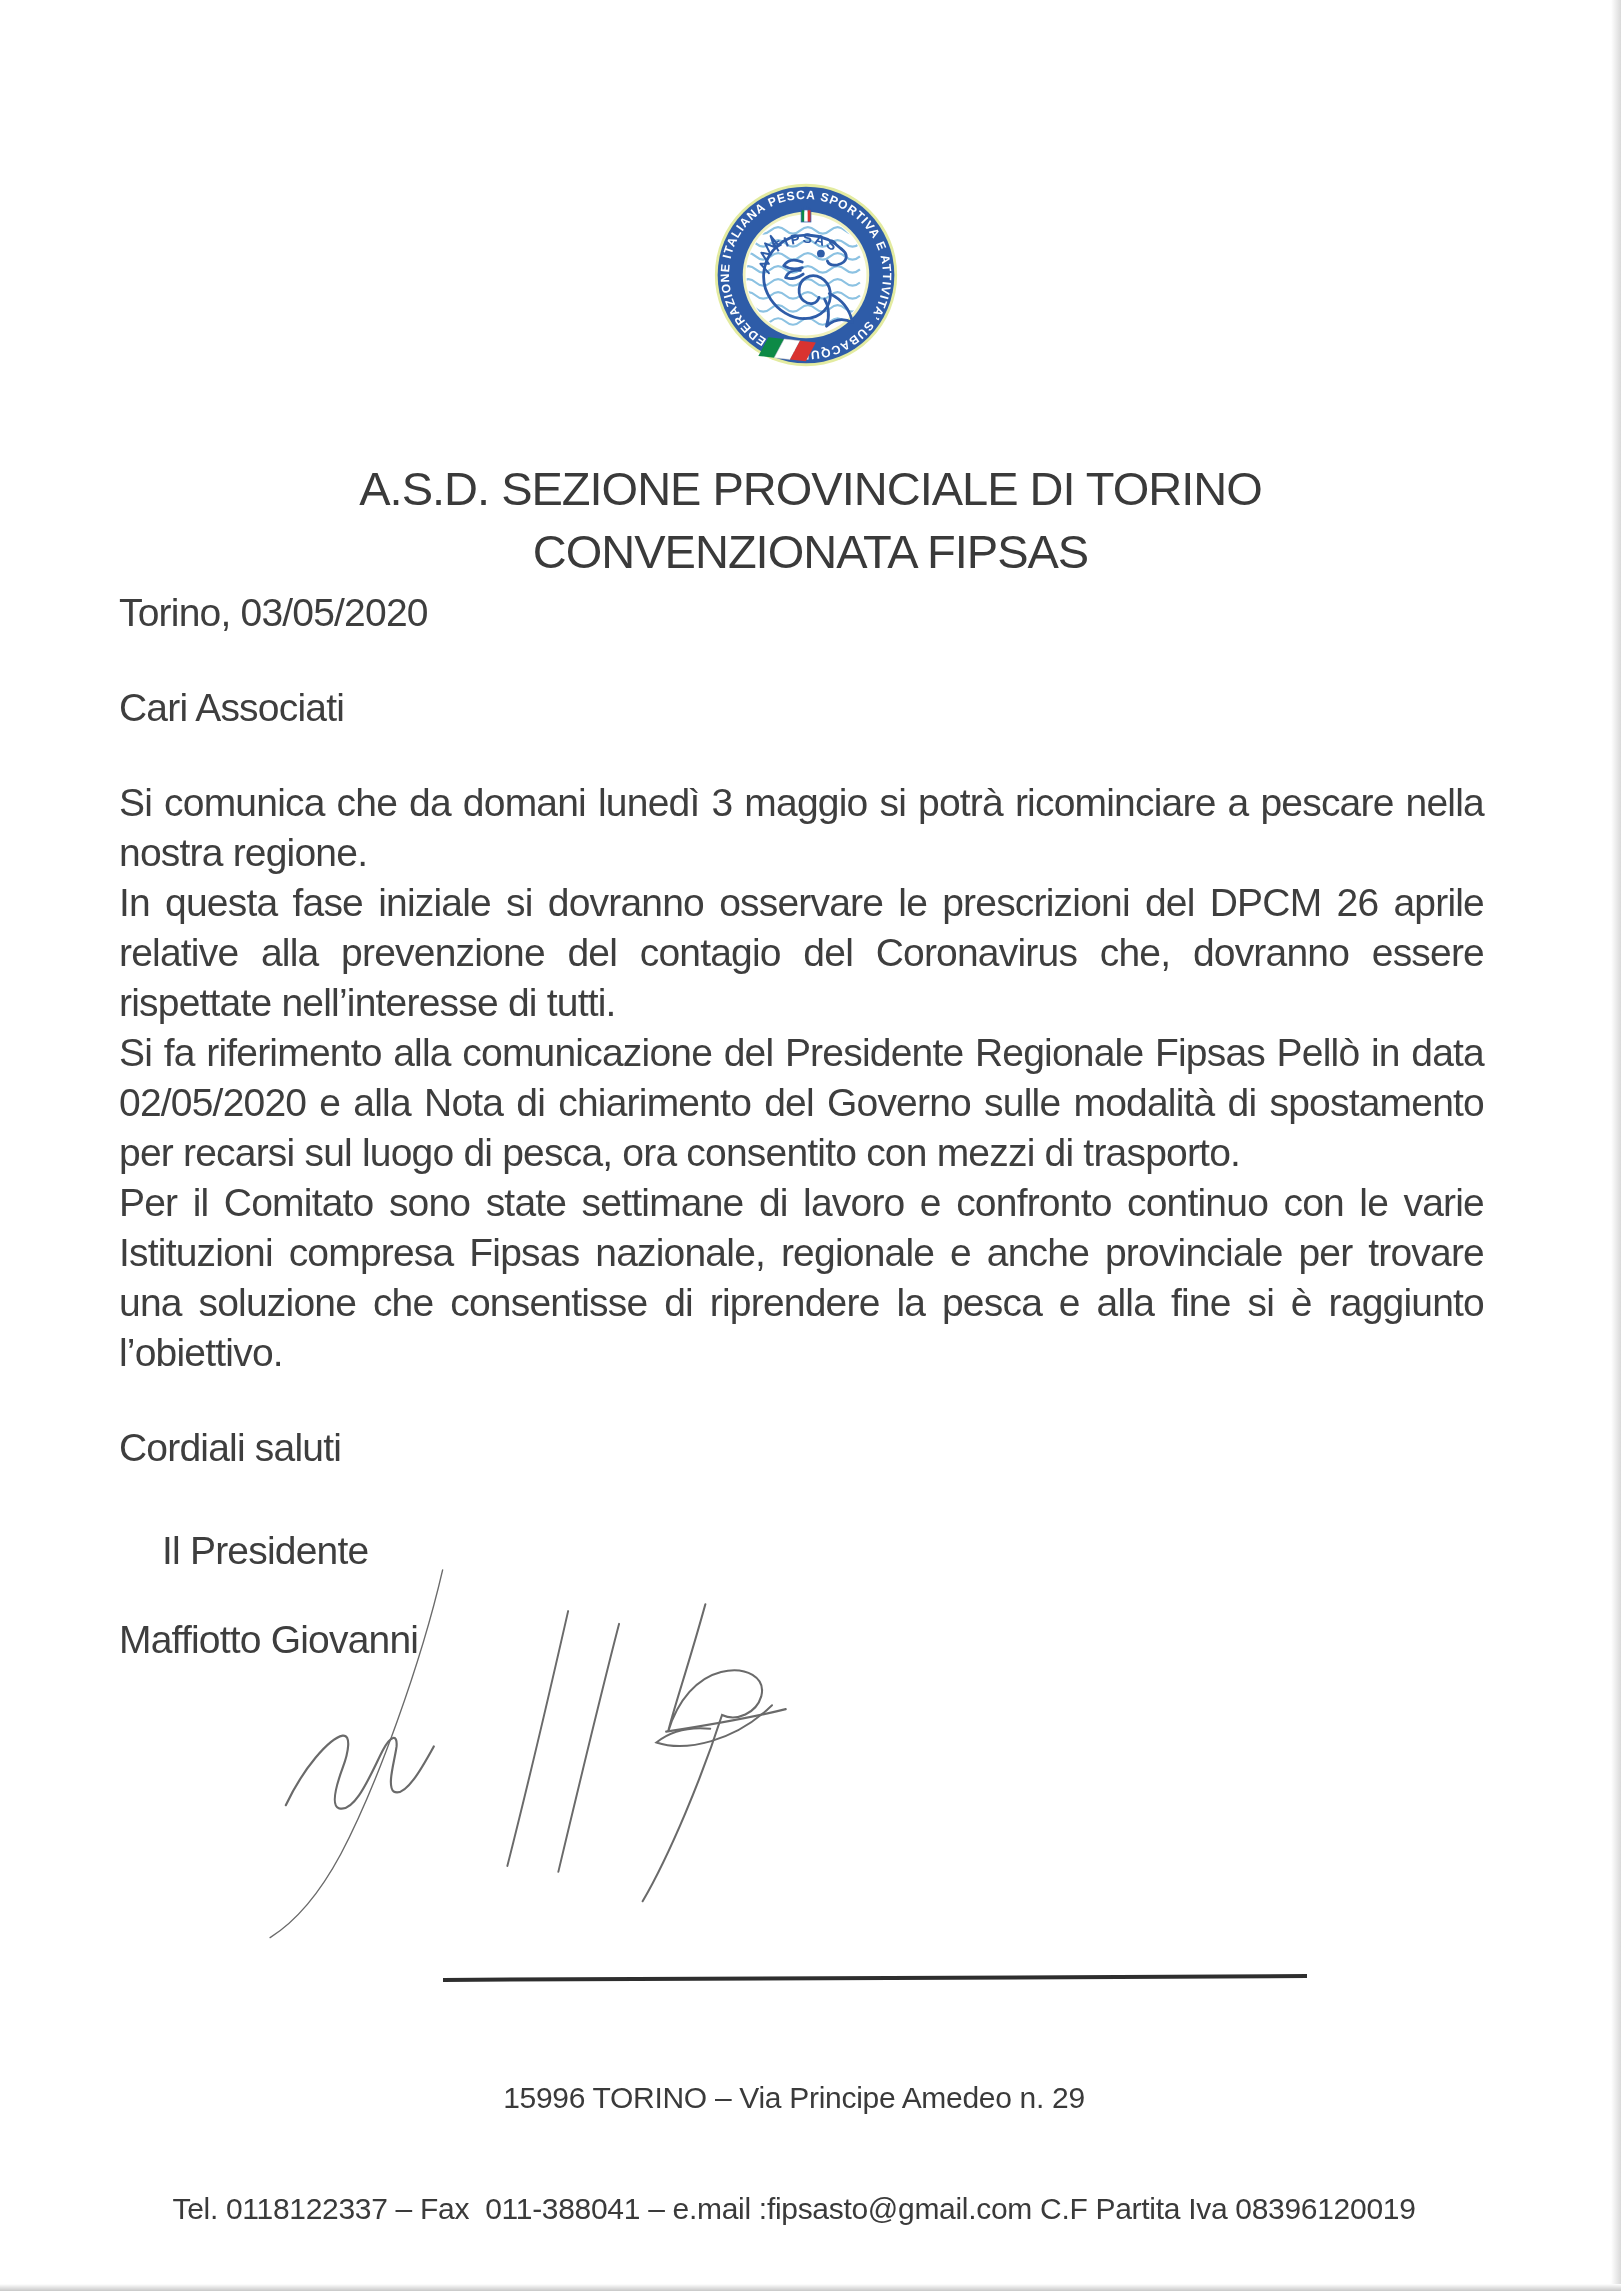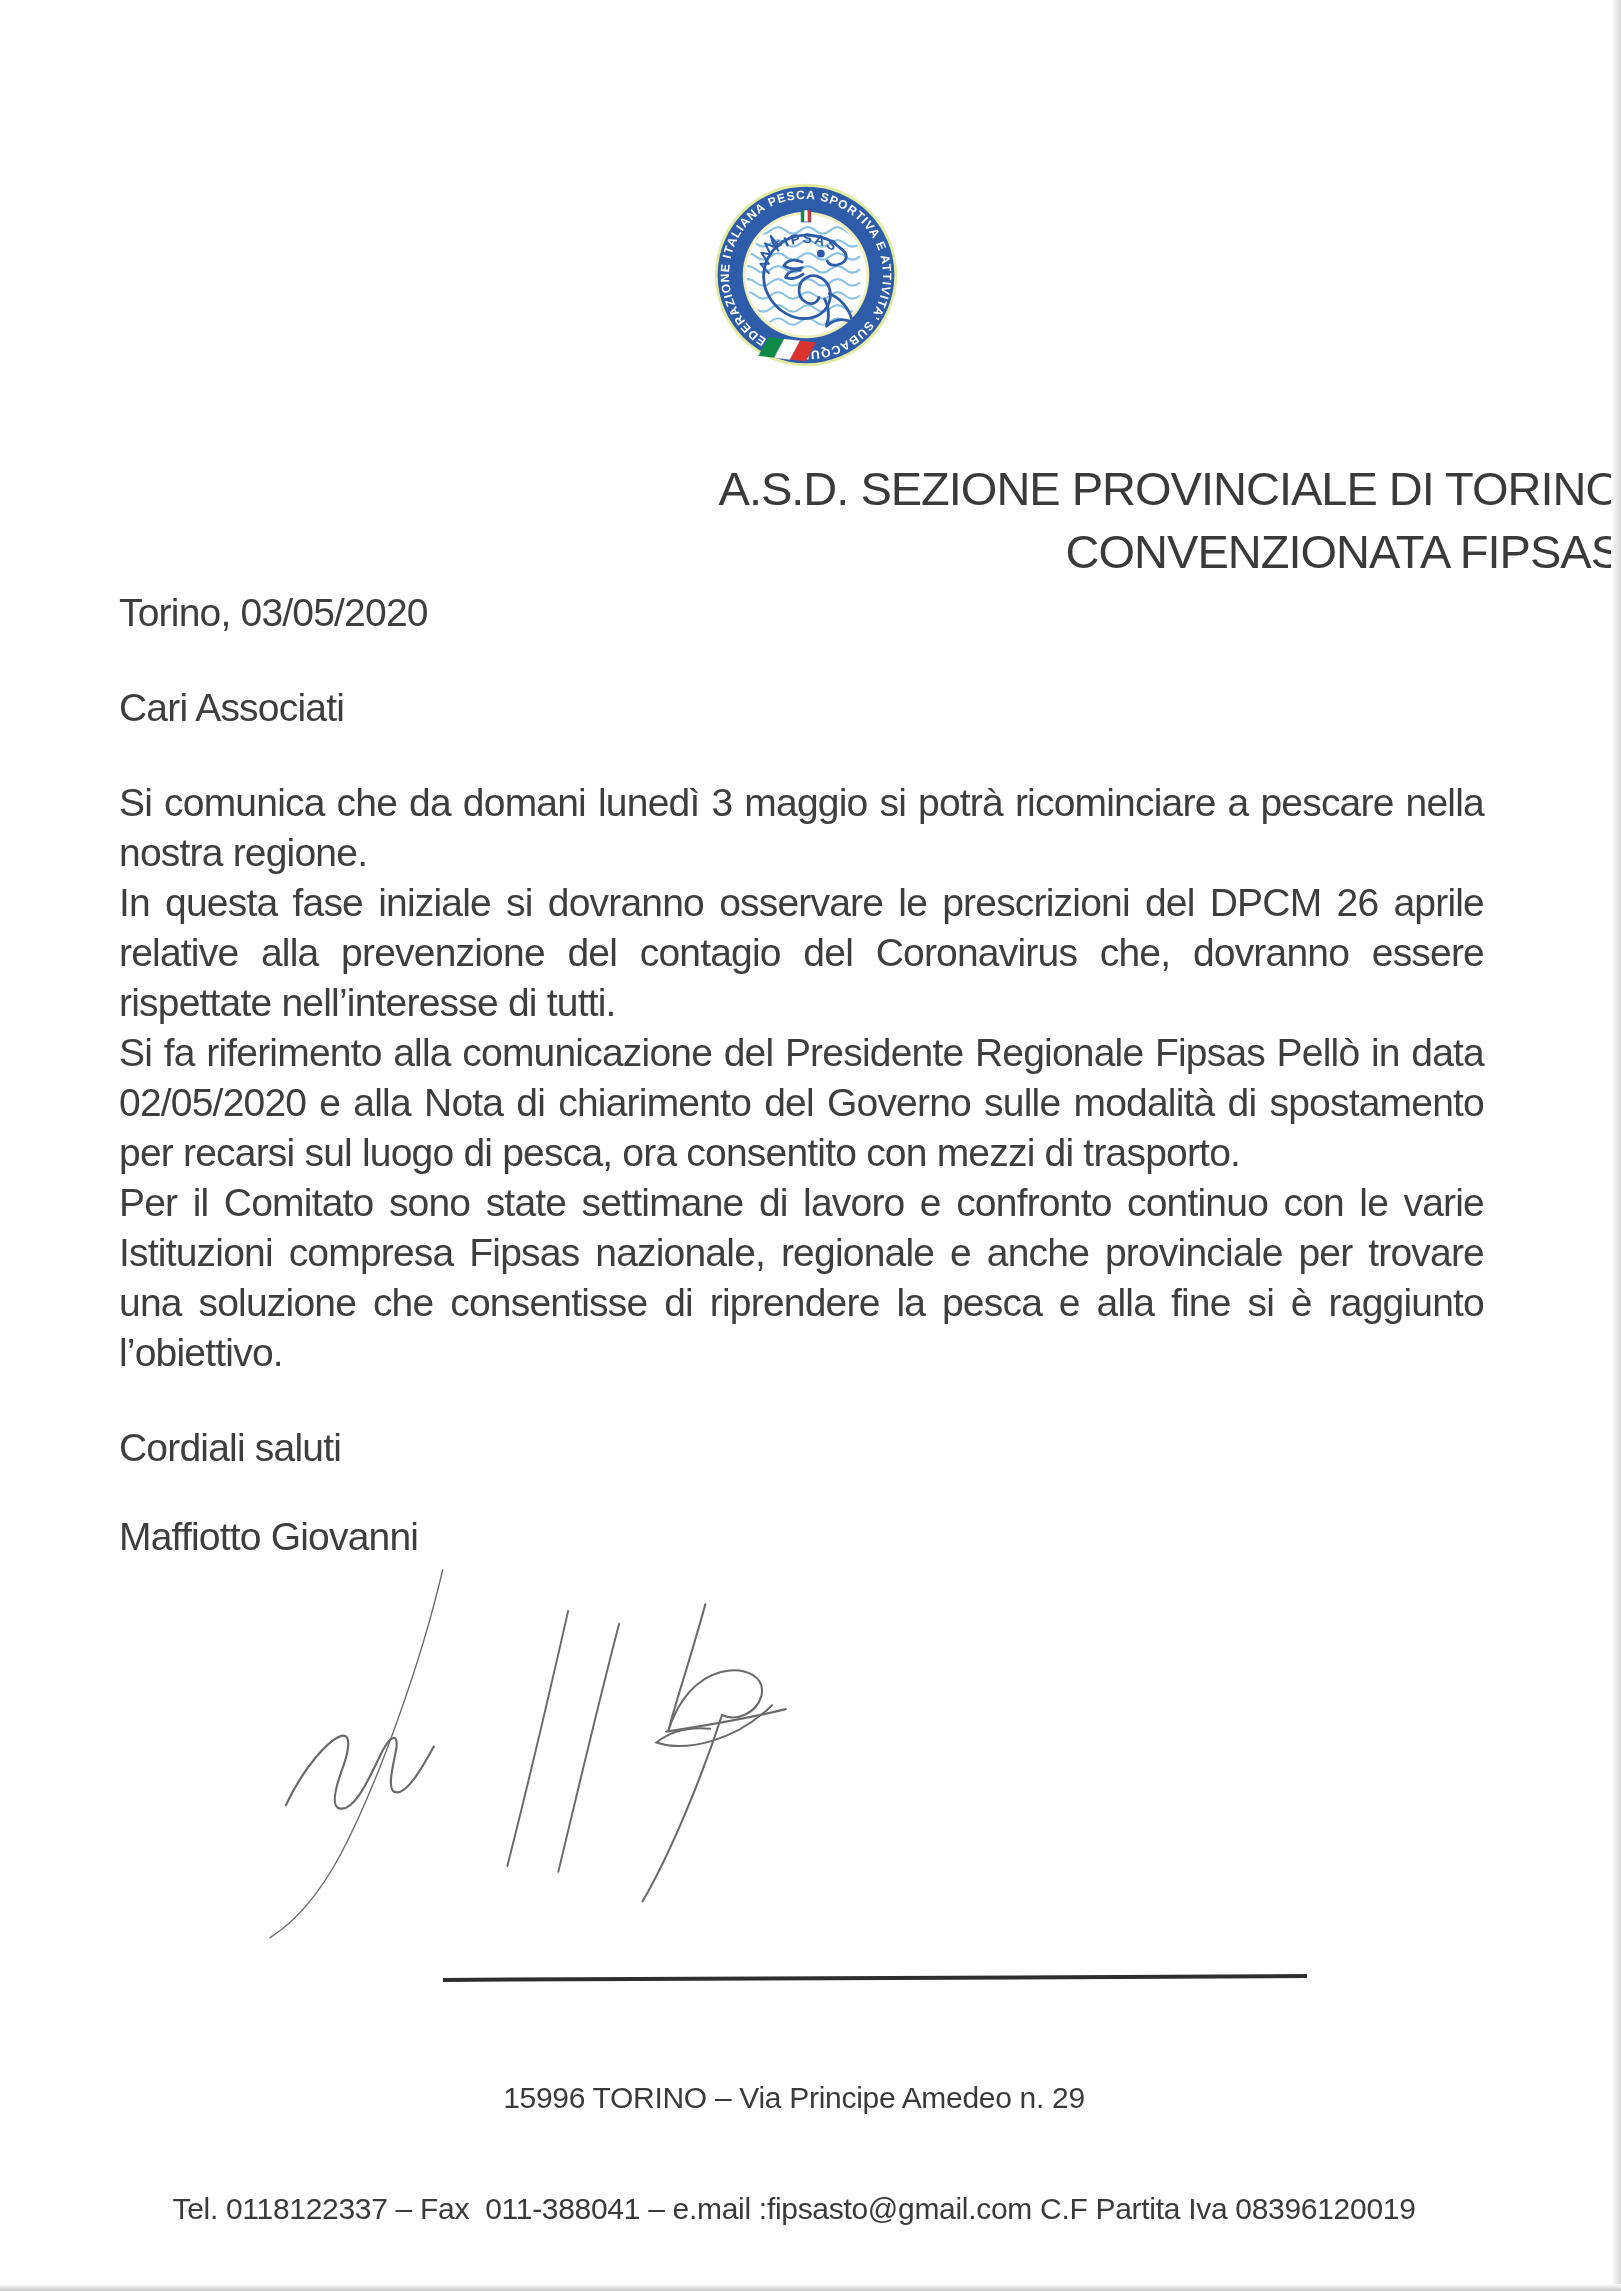--- a/index.html
+++ b/index.html
@@ -14,21 +14,21 @@
   }
   .scan-edge-right{position:absolute;top:0;right:0;width:9.8px;height:100%;
     background:linear-gradient(to right,#ffffff,#d9d9d9);}
   .scan-edge-bottom{position:absolute;bottom:0;left:0;width:100%;height:7.8px;
     background:linear-gradient(to bottom,#ffffff,#bfbfbf);}
 
   .logo{position:absolute;left:713px;top:182px;width:186px;height:186px;}
 
   .org-title{
     position:absolute;top:457px;left:0;width:1621px;
-    text-align:right;font-size:47px;line-height:63px;
+    text-align:center;font-size:47px;line-height:63px;
     letter-spacing:-1px;color:#3a3a3a;
   }
 
   .letter-body{
     position:absolute;left:119px;top:588px;width:1365px;
     font-size:39px;line-height:50px;letter-spacing:-0.8px;color:#3e3e3e;
   }
   .dateline{margin:0 0 45px 0;}
   .salutation{margin:0 0 45px 0;}
   .body-block p{margin:0;text-align:justify;}
@@ -122,20 +122,21 @@
     <p class="salutation">Cari Associati</p>
 
     <div class="body-block">
       <p>Si comunica che da domani lunedì 3 maggio si potrà ricominciare a pescare nella nostra regione.</p>
       <p>In questa fase iniziale si dovranno osservare le prescrizioni del DPCM 26 aprile relative alla prevenzione del contagio del Coronavirus che, dovranno essere rispettate nell’interesse di tutti.</p>
       <p>Si fa riferimento alla comunicazione del Presidente Regionale Fipsas Pellò in data 02/05/2020 e alla Nota di chiarimento del Governo sulle modalità di spostamento per recarsi sul luogo di pesca, ora consentito con mezzi di trasporto.</p>
       <p>Per il Comitato sono state settimane di lavoro e confronto continuo con le varie Istituzioni compresa Fipsas nazionale, regionale e anche provinciale per trovare una soluzione che consentisse di riprendere la pesca e alla fine si è raggiunto l’obiettivo.</p>
     </div>
 
     <p class="closing">Cordiali saluti</p>
+    <p class="signer-role">Il Presidente</p>
     <p class="signer-name">Maffiotto Giovanni</p>
   </div>
 
   <svg class="signature-svg" viewBox="0 0 660 420" aria-hidden="true">
     <g fill="none" stroke="#5a5a5a" stroke-linecap="round" opacity="0.9">
       <path d="M272,10 C250,105 205,230 168,300 C140,352 112,375 96,385" stroke-width="1.4"></path>
       <path d="M112,250 C130,212 156,182 170,179 C179,178 176,196 170,212 C163,231 158,250 166,253 C183,259 200,215 211,194 C219,179 226,177 225,190 C223,205 215,230 222,236 C234,243 252,210 263,190" stroke-width="2.2"></path>
       <path d="M400,52 C380,140 355,245 338,312" stroke-width="2"></path>
       <path d="M452,65 C430,150 405,255 390,318" stroke-width="2"></path>
       <path d="M540,45 C522,110 508,150 502,175 C512,142 532,120 556,114 C582,108 602,120 597,139 C592,156 572,165 557,158 C537,220 504,300 476,348" stroke-width="2.1"></path>

